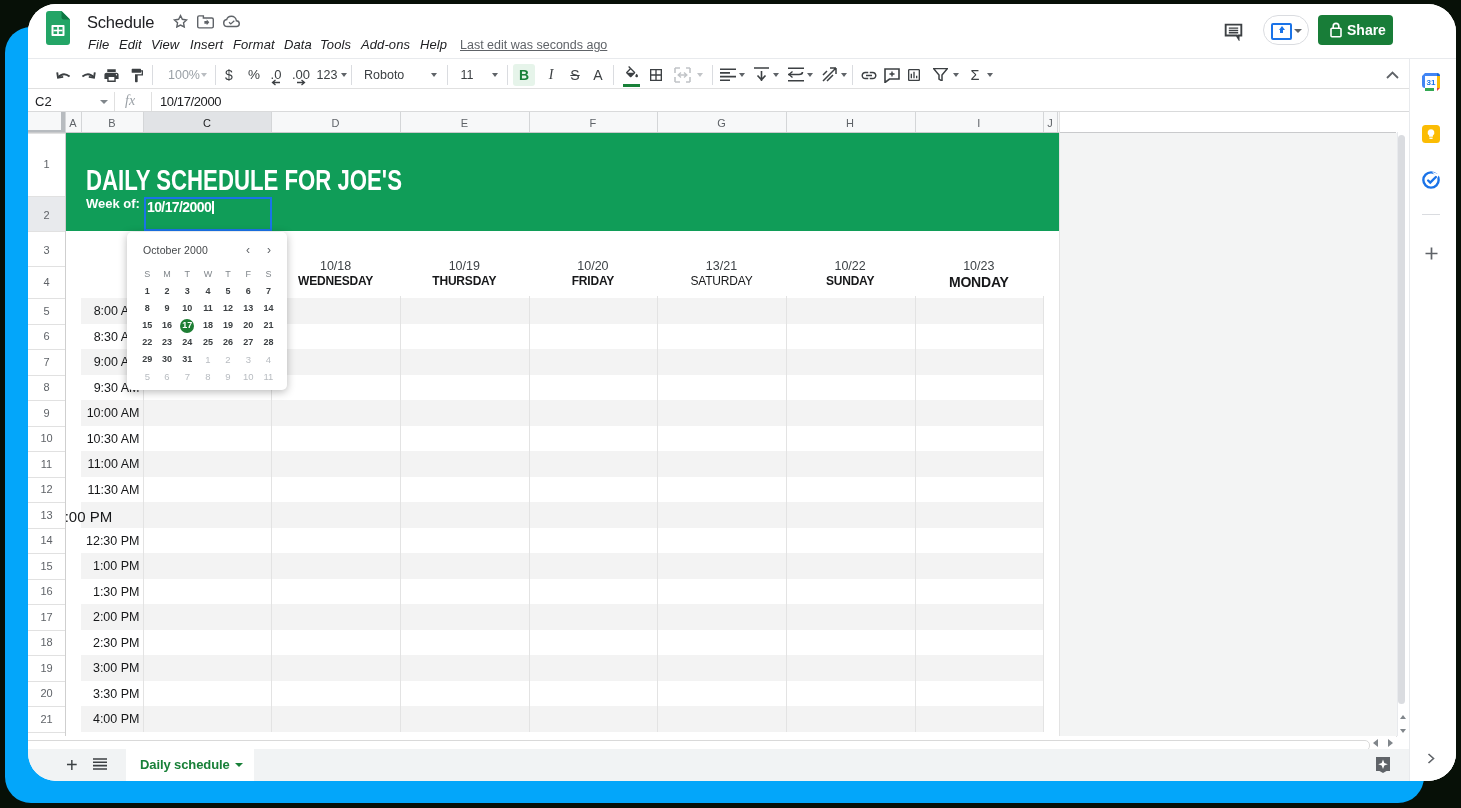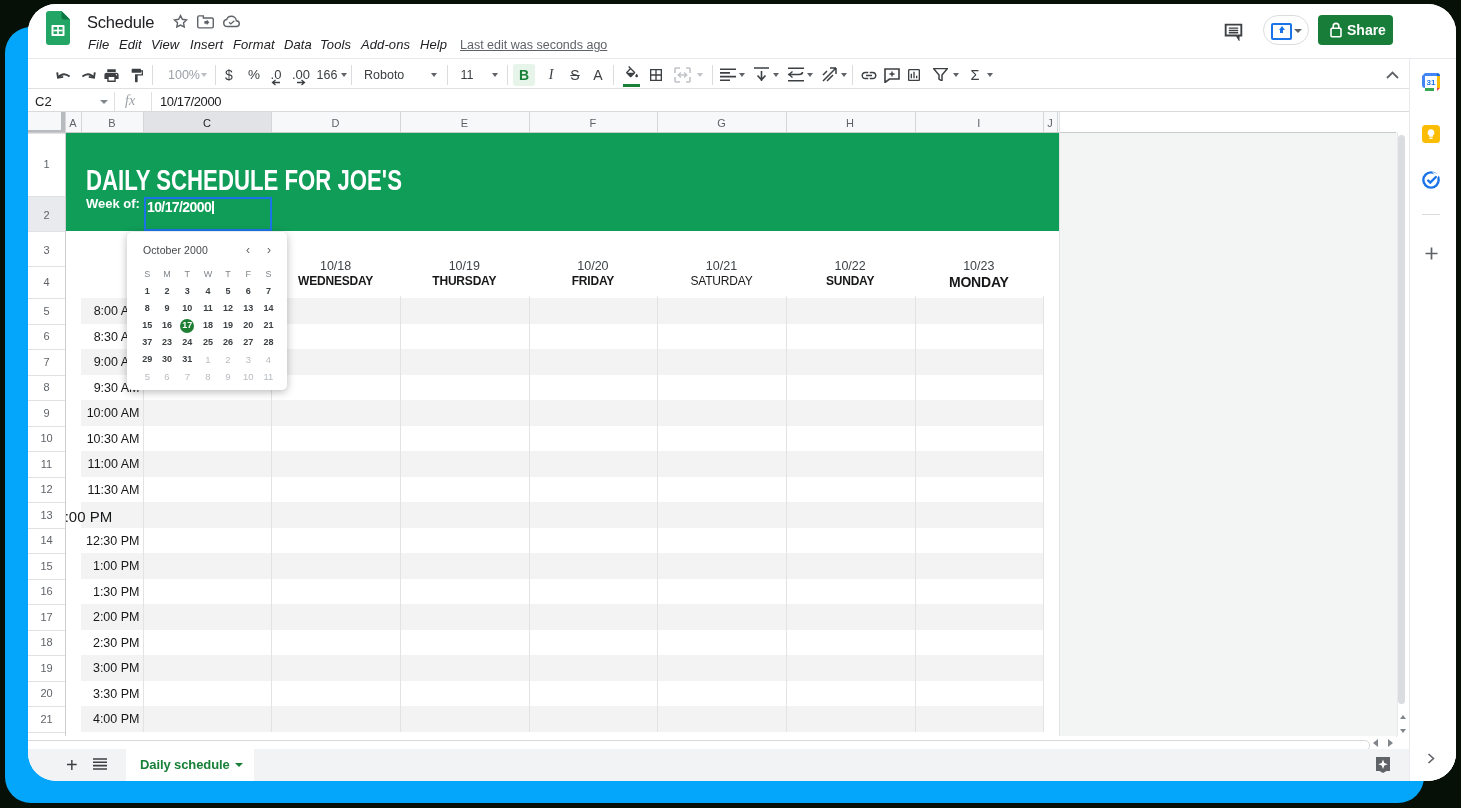--- a/index.html
+++ b/index.html
@@ -92,21 +92,21 @@
   <div class="abs" style="left:193px;top:63px;width:16px;text-align:center;font-size:14px;color:#3c4043;">$</div>
   <div class="abs" style="left:217px;top:63px;width:18px;text-align:center;font-size:13.5px;color:#3c4043;">%</div>
   <div class="abs" style="left:238px;top:63px;width:20px;text-align:center;font-size:13px;color:#3c4043;">.0</div>
   <svg class="abs" style="left:243px;top:75px" width="10" height="7" viewBox="0 0 10 7">
       <path d="M9 3.5 H2 M4.5 1 L1.5 3.5 L4.5 6" fill="none" stroke="#3c4043" stroke-width="1.3"></path>
     </svg>
   <div class="abs" style="left:261px;top:63px;width:24px;text-align:center;font-size:13px;color:#3c4043;">.00</div>
   <svg class="abs" style="left:268px;top:75px" width="10" height="7" viewBox="0 0 10 7">
       <path d="M1 3.5 H8 M5.5 1 L8.5 3.5 L5.5 6" fill="none" stroke="#3c4043" stroke-width="1.3"></path>
     </svg>
-  <div class="abs" style="left:285px;top:64px;width:28px;text-align:center;font-size:12.5px;color:#3c4043;">166</div>
+  <div class="abs" style="left:285px;top:64px;width:28px;text-align:center;font-size:12.5px;color:#3c4043;">123</div>
   <div class="abs" style="left:313px;top:69px;width:0;height:0;border-left:3.5px solid transparent;border-right:3.5px solid transparent;border-top:4px solid #5f6368;"></div>
   <div class="abs" style="left:322.5px;top:61px;width:1px;height:20px;background:#dadce0;"></div>
   <div class="abs" style="left:336px;top:64px;font-size:12.5px;color:#3c4043;">Roboto</div>
   <div class="abs" style="left:403px;top:69px;width:0;height:0;border-left:3.5px solid transparent;border-right:3.5px solid transparent;border-top:4px solid #5f6368;"></div>
   <div class="abs" style="left:418.6px;top:61px;width:1px;height:20px;background:#dadce0;"></div>
   <div class="abs" style="left:428px;top:64px;width:22px;text-align:center;font-size:12.5px;color:#3c4043;">11</div>
   <div class="abs" style="left:464px;top:69px;width:0;height:0;border-left:3.5px solid transparent;border-right:3.5px solid transparent;border-top:4px solid #5f6368;"></div>
   <div class="abs" style="left:478.8px;top:61px;width:1px;height:20px;background:#dadce0;"></div>
   <div class="abs" style="left:485px;top:60px;width:22px;height:22px;background:#e6f4ea;border-radius:3px;"></div>
   <div class="abs" style="left:485px;top:62.5px;width:22px;text-align:center;font-size:14px;font-weight:bold;color:#188038;">B</div>
@@ -213,21 +213,21 @@
 
   <div class="abs" style="left:115.5px;top:192.5px;width:124.7px;height:30px;border:2px solid #1a73e8;"></div>
 
   <div id="dayheads">
   <div class="abs" style="left:243.6px;top:254.5px;width:128px;text-align:center;font-size:12.5px;color:#3e4347;">10/18</div>
   <div class="abs" style="left:243.6px;top:269.5px;width:128px;text-align:center;font-size:12px;letter-spacing:-0.2px;font-weight:bold;color:#17181a;">WEDNESDAY</div>
   <div class="abs" style="left:372.3px;top:254.5px;width:128px;text-align:center;font-size:12.5px;color:#3e4347;">10/19</div>
   <div class="abs" style="left:372.3px;top:269.5px;width:128px;text-align:center;font-size:12px;letter-spacing:-0.2px;font-weight:bold;color:#17181a;">THURSDAY</div>
   <div class="abs" style="left:500.9px;top:254.5px;width:128px;text-align:center;font-size:12.5px;color:#3e4347;">10/20</div>
   <div class="abs" style="left:500.9px;top:269.5px;width:128px;text-align:center;font-size:12px;letter-spacing:-0.2px;font-weight:bold;color:#17181a;">FRIDAY</div>
-  <div class="abs" style="left:629.5px;top:254.5px;width:128px;text-align:center;font-size:12.5px;color:#3e4347;">10/21</div>
+  <div class="abs" style="left:629.5px;top:254.5px;width:128px;text-align:center;font-size:12.5px;color:#3e4347;">13/21</div>
   <div class="abs" style="left:629.5px;top:269.5px;width:128px;text-align:center;font-size:12px;letter-spacing:-0.2px;font-weight:normal;color:#17181a;">SATURDAY</div>
   <div class="abs" style="left:758.1px;top:254.5px;width:128px;text-align:center;font-size:12.5px;color:#3e4347;">10/22</div>
   <div class="abs" style="left:758.1px;top:269.5px;width:128px;text-align:center;font-size:12px;letter-spacing:-0.2px;font-weight:bold;color:#17181a;">SUNDAY</div>
   <div class="abs" style="left:886.8px;top:254.5px;width:128px;text-align:center;font-size:12.5px;color:#3e4347;">10/23</div>
   <div class="abs" style="left:886.8px;top:269.5px;width:128px;text-align:center;font-size:14px;letter-spacing:-0.2px;font-weight:bold;color:#17181a;">MONDAY</div>
   </div>
 
   <div id="grid">
   <div class="abs" style="left:53px;top:294.0px;width:962px;height:25.5px;background:#f3f3f3;"></div>
   <div class="abs" style="left:20px;top:300.2px;width:91.5px;text-align:right;font-size:12.5px;color:#17181a;">8:00 AM</div>
@@ -344,21 +344,21 @@
   <div class="abs" style="left:211.3px;top:299.3px;width:18px;text-align:center;font-size:9px;font-weight:bold;color:#3c4043;">13</div>
   <div class="abs" style="left:231.4px;top:299.3px;width:18px;text-align:center;font-size:9px;font-weight:bold;color:#3c4043;">14</div>
   <div class="abs" style="left:110.3px;top:316.2px;width:18px;text-align:center;font-size:9px;font-weight:bold;color:#3c4043;">15</div>
   <div class="abs" style="left:130.0px;top:316.2px;width:18px;text-align:center;font-size:9px;font-weight:bold;color:#3c4043;">16</div>
   <div class="abs" style="left:152.3px;top:314.7px;width:14px;height:14px;background:#1e7e34;border-radius:50%;"></div>
   <div class="abs" style="left:150.3px;top:316.2px;width:18px;text-align:center;font-size:9px;font-weight:bold;color:#fff;">17</div>
   <div class="abs" style="left:170.9px;top:316.2px;width:18px;text-align:center;font-size:9px;font-weight:bold;color:#3c4043;">18</div>
   <div class="abs" style="left:190.9px;top:316.2px;width:18px;text-align:center;font-size:9px;font-weight:bold;color:#3c4043;">19</div>
   <div class="abs" style="left:211.3px;top:316.2px;width:18px;text-align:center;font-size:9px;font-weight:bold;color:#3c4043;">20</div>
   <div class="abs" style="left:231.4px;top:316.2px;width:18px;text-align:center;font-size:9px;font-weight:bold;color:#3c4043;">21</div>
-  <div class="abs" style="left:110.3px;top:333.4px;width:18px;text-align:center;font-size:9px;font-weight:bold;color:#3c4043;">37</div>
+  <div class="abs" style="left:110.3px;top:333.4px;width:18px;text-align:center;font-size:9px;font-weight:bold;color:#3c4043;">22</div>
   <div class="abs" style="left:130.0px;top:333.4px;width:18px;text-align:center;font-size:9px;font-weight:bold;color:#3c4043;">23</div>
   <div class="abs" style="left:150.3px;top:333.4px;width:18px;text-align:center;font-size:9px;font-weight:bold;color:#3c4043;">24</div>
   <div class="abs" style="left:170.9px;top:333.4px;width:18px;text-align:center;font-size:9px;font-weight:bold;color:#3c4043;">25</div>
   <div class="abs" style="left:190.9px;top:333.4px;width:18px;text-align:center;font-size:9px;font-weight:bold;color:#3c4043;">26</div>
   <div class="abs" style="left:211.3px;top:333.4px;width:18px;text-align:center;font-size:9px;font-weight:bold;color:#3c4043;">27</div>
   <div class="abs" style="left:231.4px;top:333.4px;width:18px;text-align:center;font-size:9px;font-weight:bold;color:#3c4043;">28</div>
   <div class="abs" style="left:110.3px;top:350.2px;width:18px;text-align:center;font-size:9px;font-weight:bold;color:#3c4043;">29</div>
   <div class="abs" style="left:130.0px;top:350.2px;width:18px;text-align:center;font-size:9px;font-weight:bold;color:#3c4043;">30</div>
   <div class="abs" style="left:150.3px;top:350.2px;width:18px;text-align:center;font-size:9px;font-weight:bold;color:#3c4043;">31</div>
   <div class="abs" style="left:170.9px;top:350.2px;width:18px;text-align:center;font-size:9.5px;color:#b8bcc1;">1</div>

